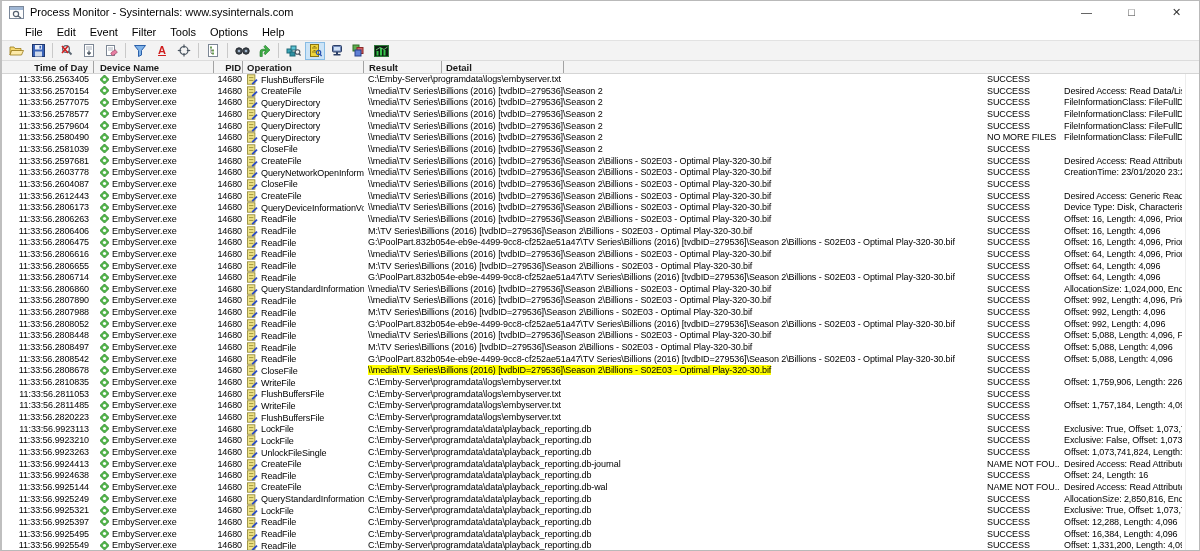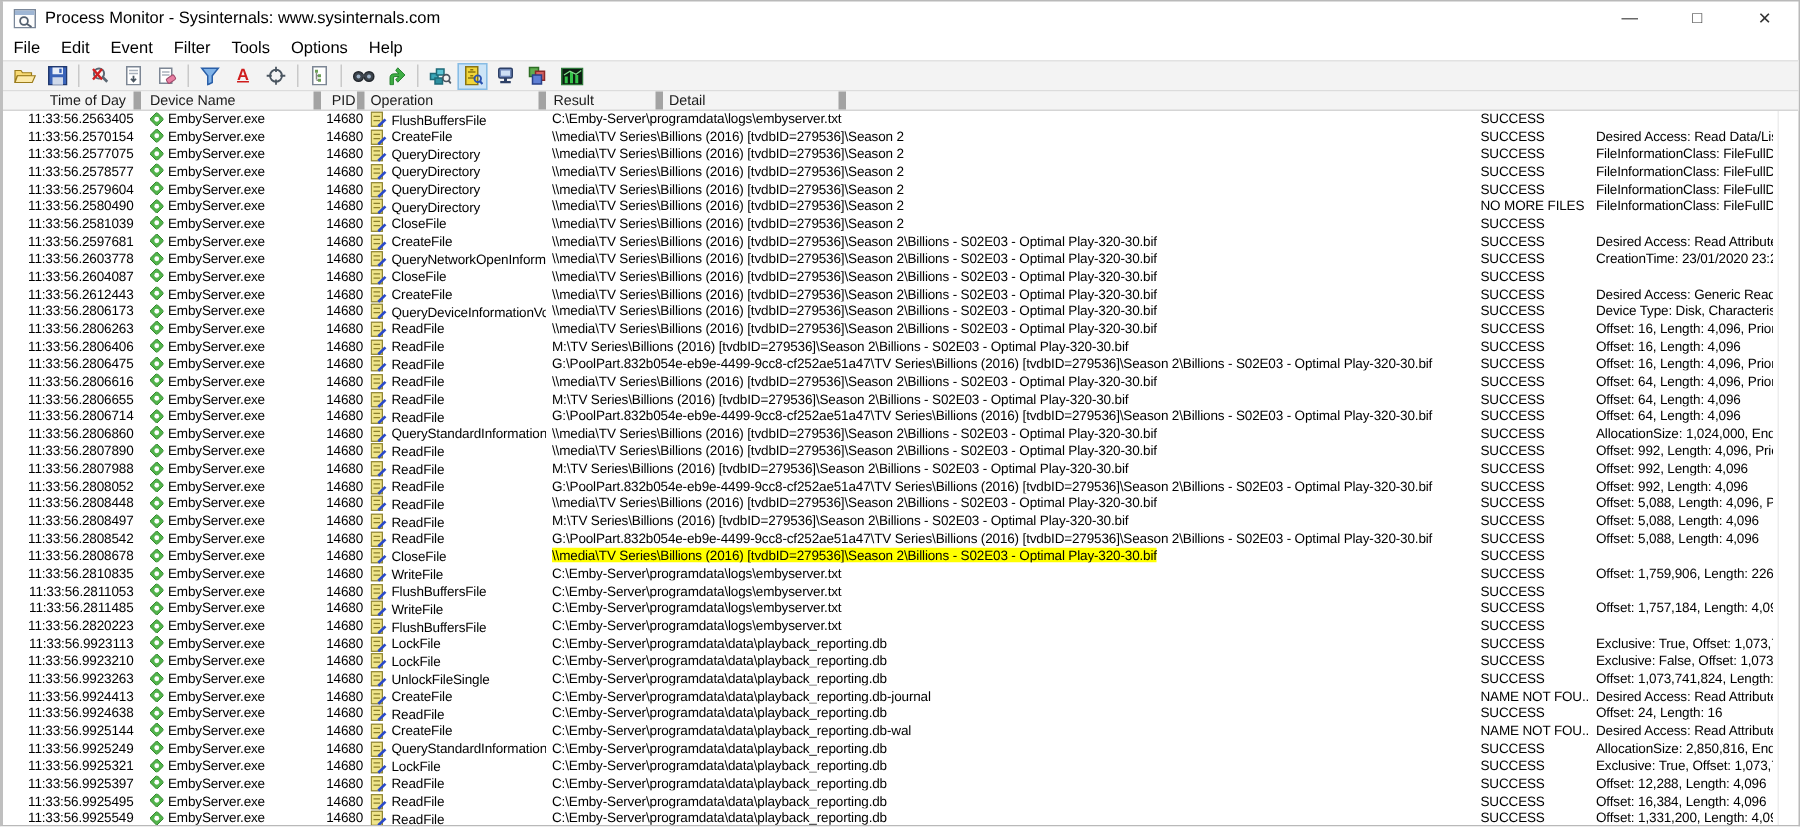--- a/index.html
+++ b/index.html
@@ -10,36 +10,36 @@
 
   
   .titlebar { height:22px; display:flex; align-items:center; padding-left:7px; flex:0 0 auto; }
   .app-icon { width:15px; height:13px; margin-right:6px; flex:0 0 auto; }
   .title-text { font-size:11px; color:#000; white-space:nowrap; }
   .win-controls { margin-left:auto; display:flex; height:22px; }
   .win-btn { width:45px; height:22px; display:flex; align-items:center; justify-content:center;
              font-size:11px; color:#333; cursor:default; }
 
   
-  .menubar { height:17px; display:flex; align-items:center; padding-left:0; flex:0 0 auto; }
+  .menubar { height:17px; display:flex; align-items:center; padding-left:16px; flex:0 0 auto; }
   .menu-item { font-size:11px; padding:1px 7px; color:#000; white-space:nowrap; }
 
   
   .toolbar { height:21px; background:#f3f3f3; border-top:1px solid #e2e2e2; border-bottom:1px solid #dcdcdc;
              display:flex; align-items:center; padding-left:3px; flex:0 0 auto; }
   .tb-btn { width:20px; height:18px; display:flex; align-items:center; justify-content:center;
             border:1px solid transparent; margin:0 1px; }
   .tb-btn.active { background:#cce4f7; border:1px solid #88bce4; }
   .tb-sep { width:1px; height:15px; background:#c9c9c9; margin:0 3px; }
   .glyph-a { font-size:11px; font-weight:bold; color:#cf1d1d; text-decoration:underline; line-height:11px; }
 
   
   .listhdr { height:13px; display:flex; background:#f4f4f4; border-bottom:1px solid #d5d5d5;
              font-size:9.5px; color:#1a1a1a; flex:0 0 auto; }
-  .hcell { border-right:5px solid #a3a3a3; white-space:nowrap; overflow:hidden; padding-top:1px; }
+  .hcell { border-right:1px solid #a3a3a3; white-space:nowrap; overflow:hidden; padding-top:1px;font-weight:bold; }
 
   
   .col-time      { width:92px;  text-align:right; padding-right:5px; }
   .col-process   { width:120px; padding-left:6px; }
   .col-pid       { width:29px;  text-align:right; padding-right:1px; }
   .col-operation { width:121px; padding-left:4px; }
   .col-path      { width:618px; padding-left:4px; }
   .col-result    { width:78px;  padding-left:5px; }
   .col-detail    { width:122px; padding-left:4px; }
 

